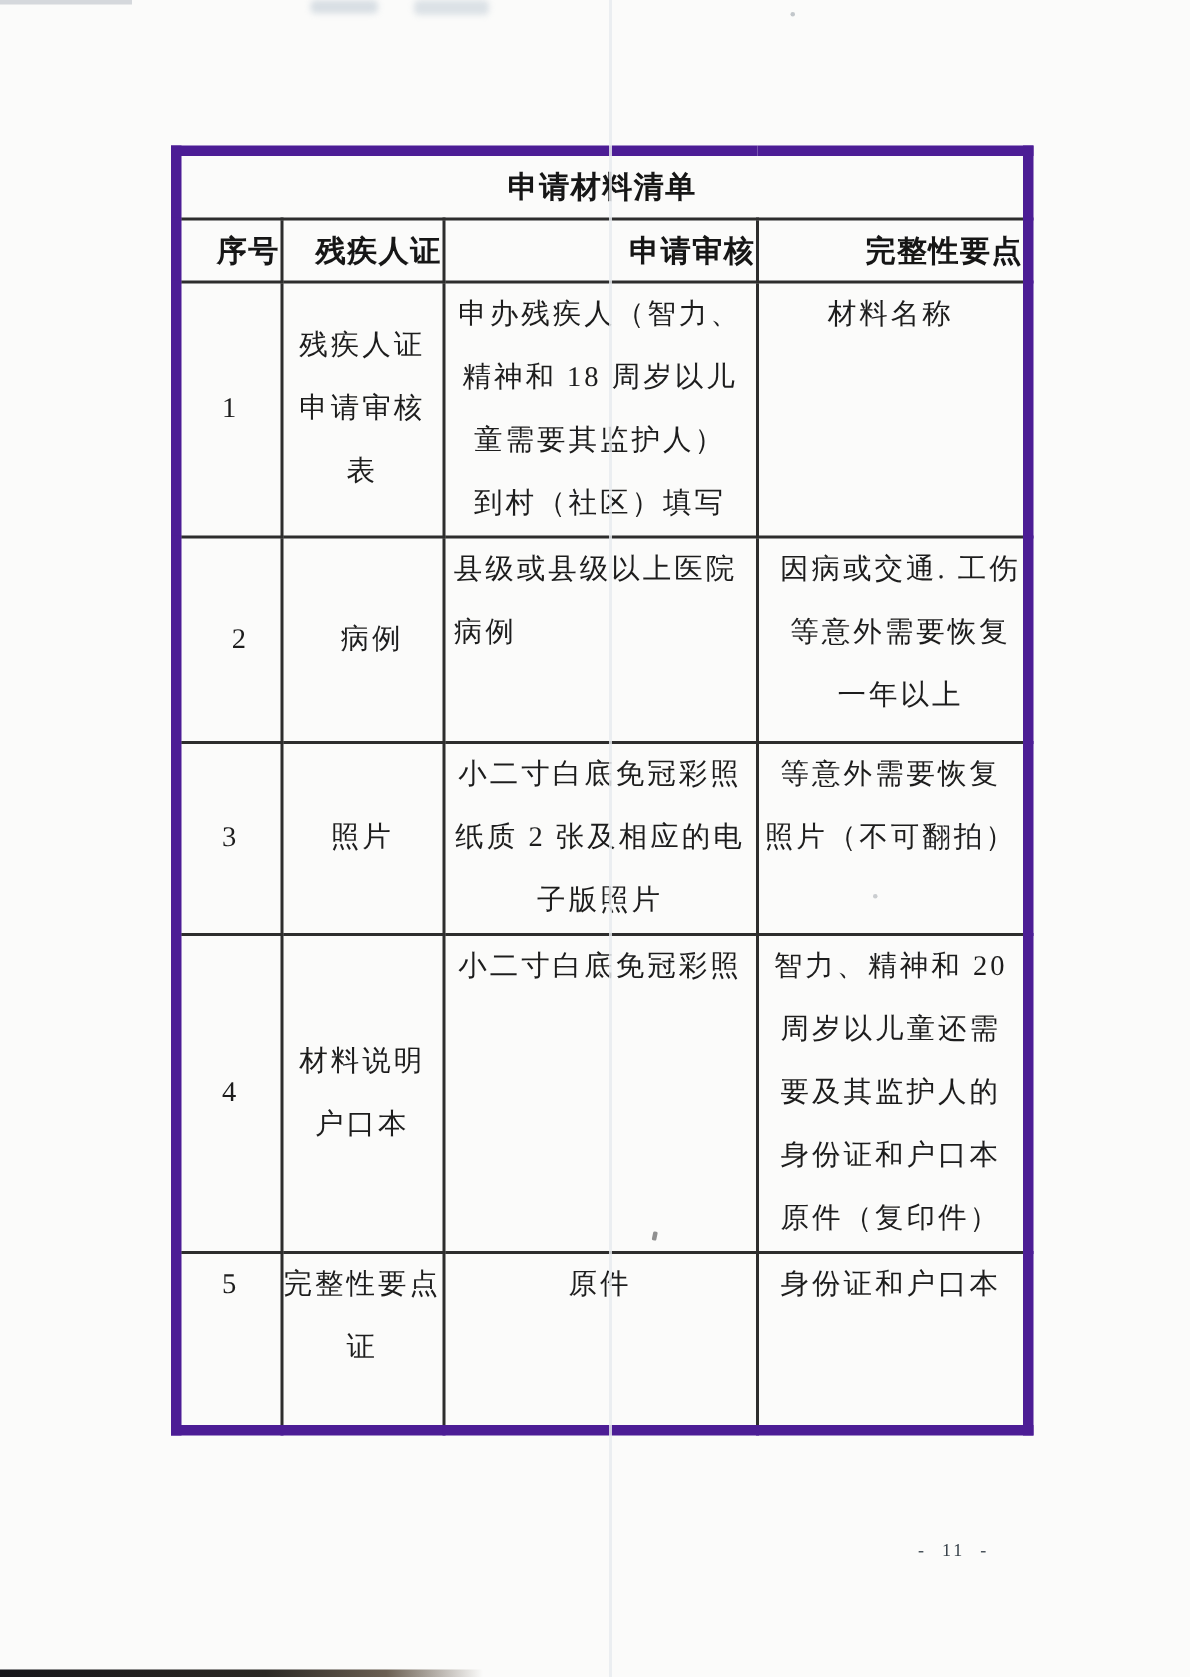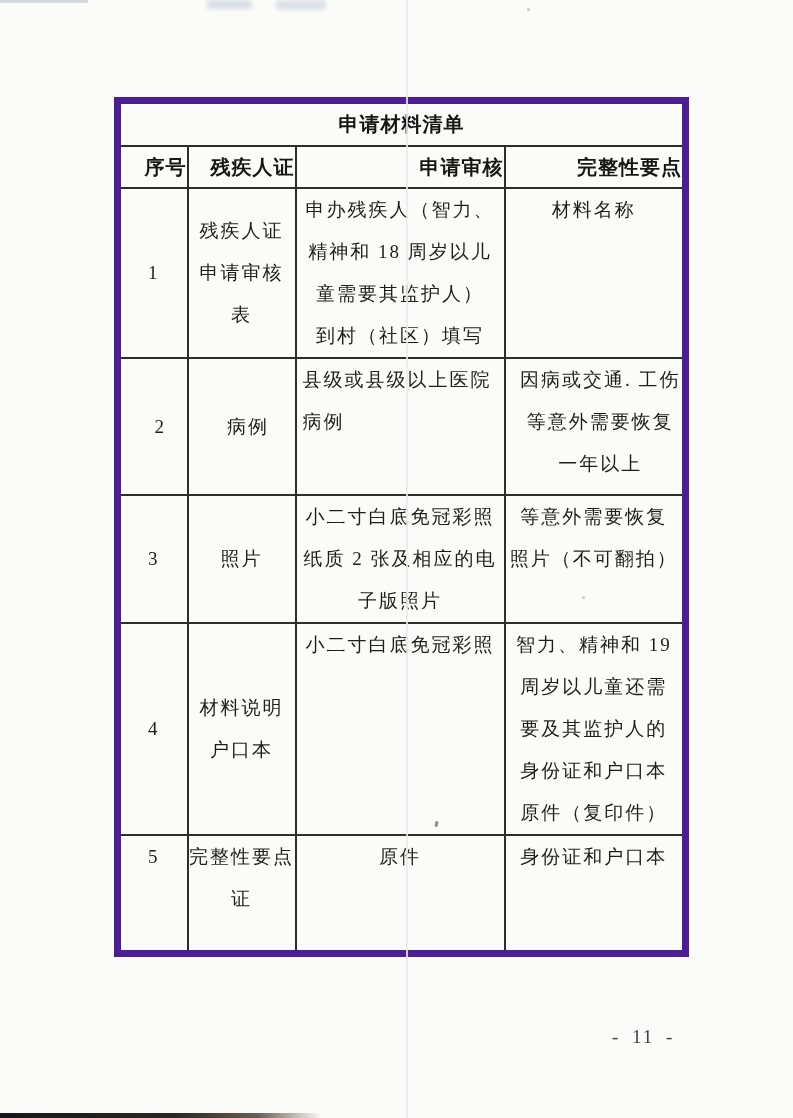--- a/index.html
+++ b/index.html
@@ -46,21 +46,21 @@
   tr.r2 td{height:135px;padding-left:13px;}
   tr.r3 td{height:123px;}
   tr.r4 td{height:210px;}
   tr.r5 td{height:114px;}
   tr.r2 td.desc{text-align:left;padding-left:6px;}
   tr.r5 td{vertical-align:top;}
 
   
   .page-number{
     position:absolute;left:612px;top:1026px;
-    font-size:19px;letter-spacing:2px;word-spacing:5px;
+    font-size:12px;letter-spacing:2px;word-spacing:5px;
     color:#39434b;
   }
 
   
   .fold-line{
     position:absolute;left:406px;top:0;width:2px;height:1118px;
     background:#e8ebee;opacity:.85;pointer-events:none;z-index:5;
   }
   .top-left-strip{
     position:absolute;left:0;top:0;width:88px;height:3px;
@@ -143,21 +143,21 @@
 子版照片</td>
         <td class="cell points">等意外需要恢复
 照片（不可翻拍）</td>
       </tr>
 
       <tr class="r4">
         <td class="cell num">4</td>
         <td class="cell name">材料说明
 户口本</td>
         <td class="cell desc">小二寸白底免冠彩照</td>
-        <td class="cell points">智力、精神和 19
+        <td class="cell points">智力、精神和 20
 周岁以儿童还需
 要及其监护人的
 身份证和户口本
 原件（复印件）</td>
       </tr>
 
       <tr class="r5">
         <td class="cell num">5</td>
         <td class="cell name">完整性要点
 证</td>

